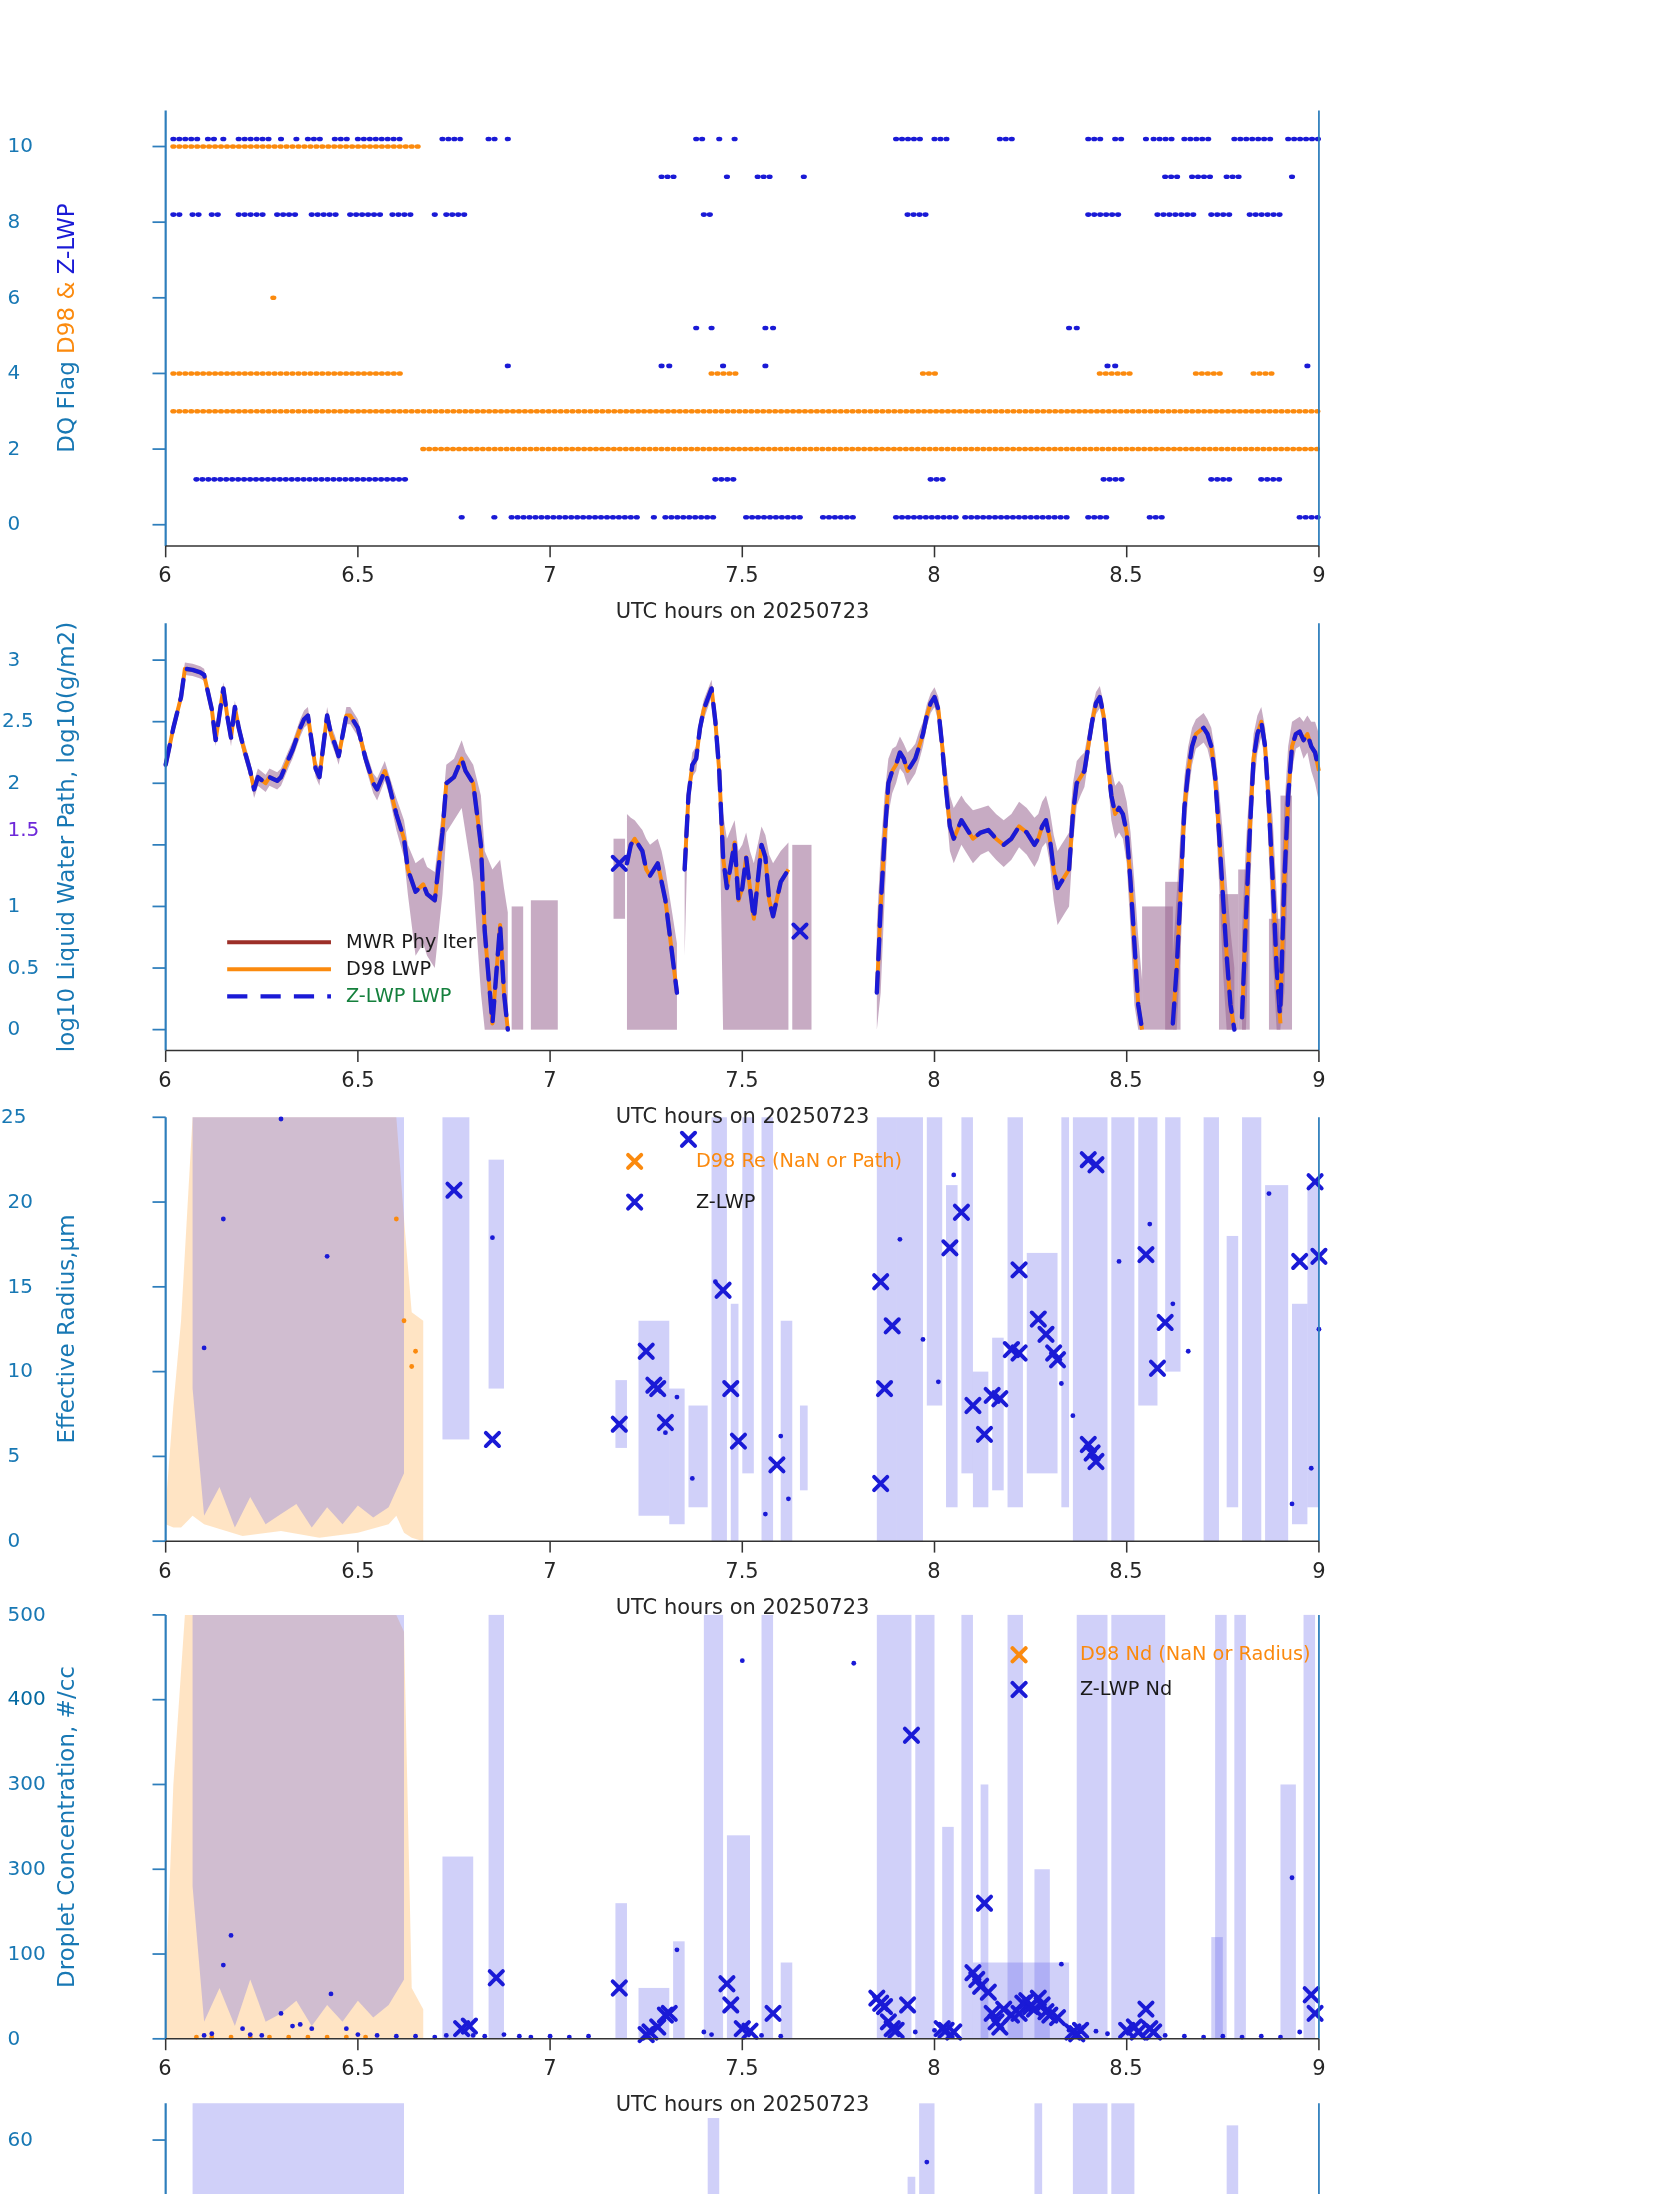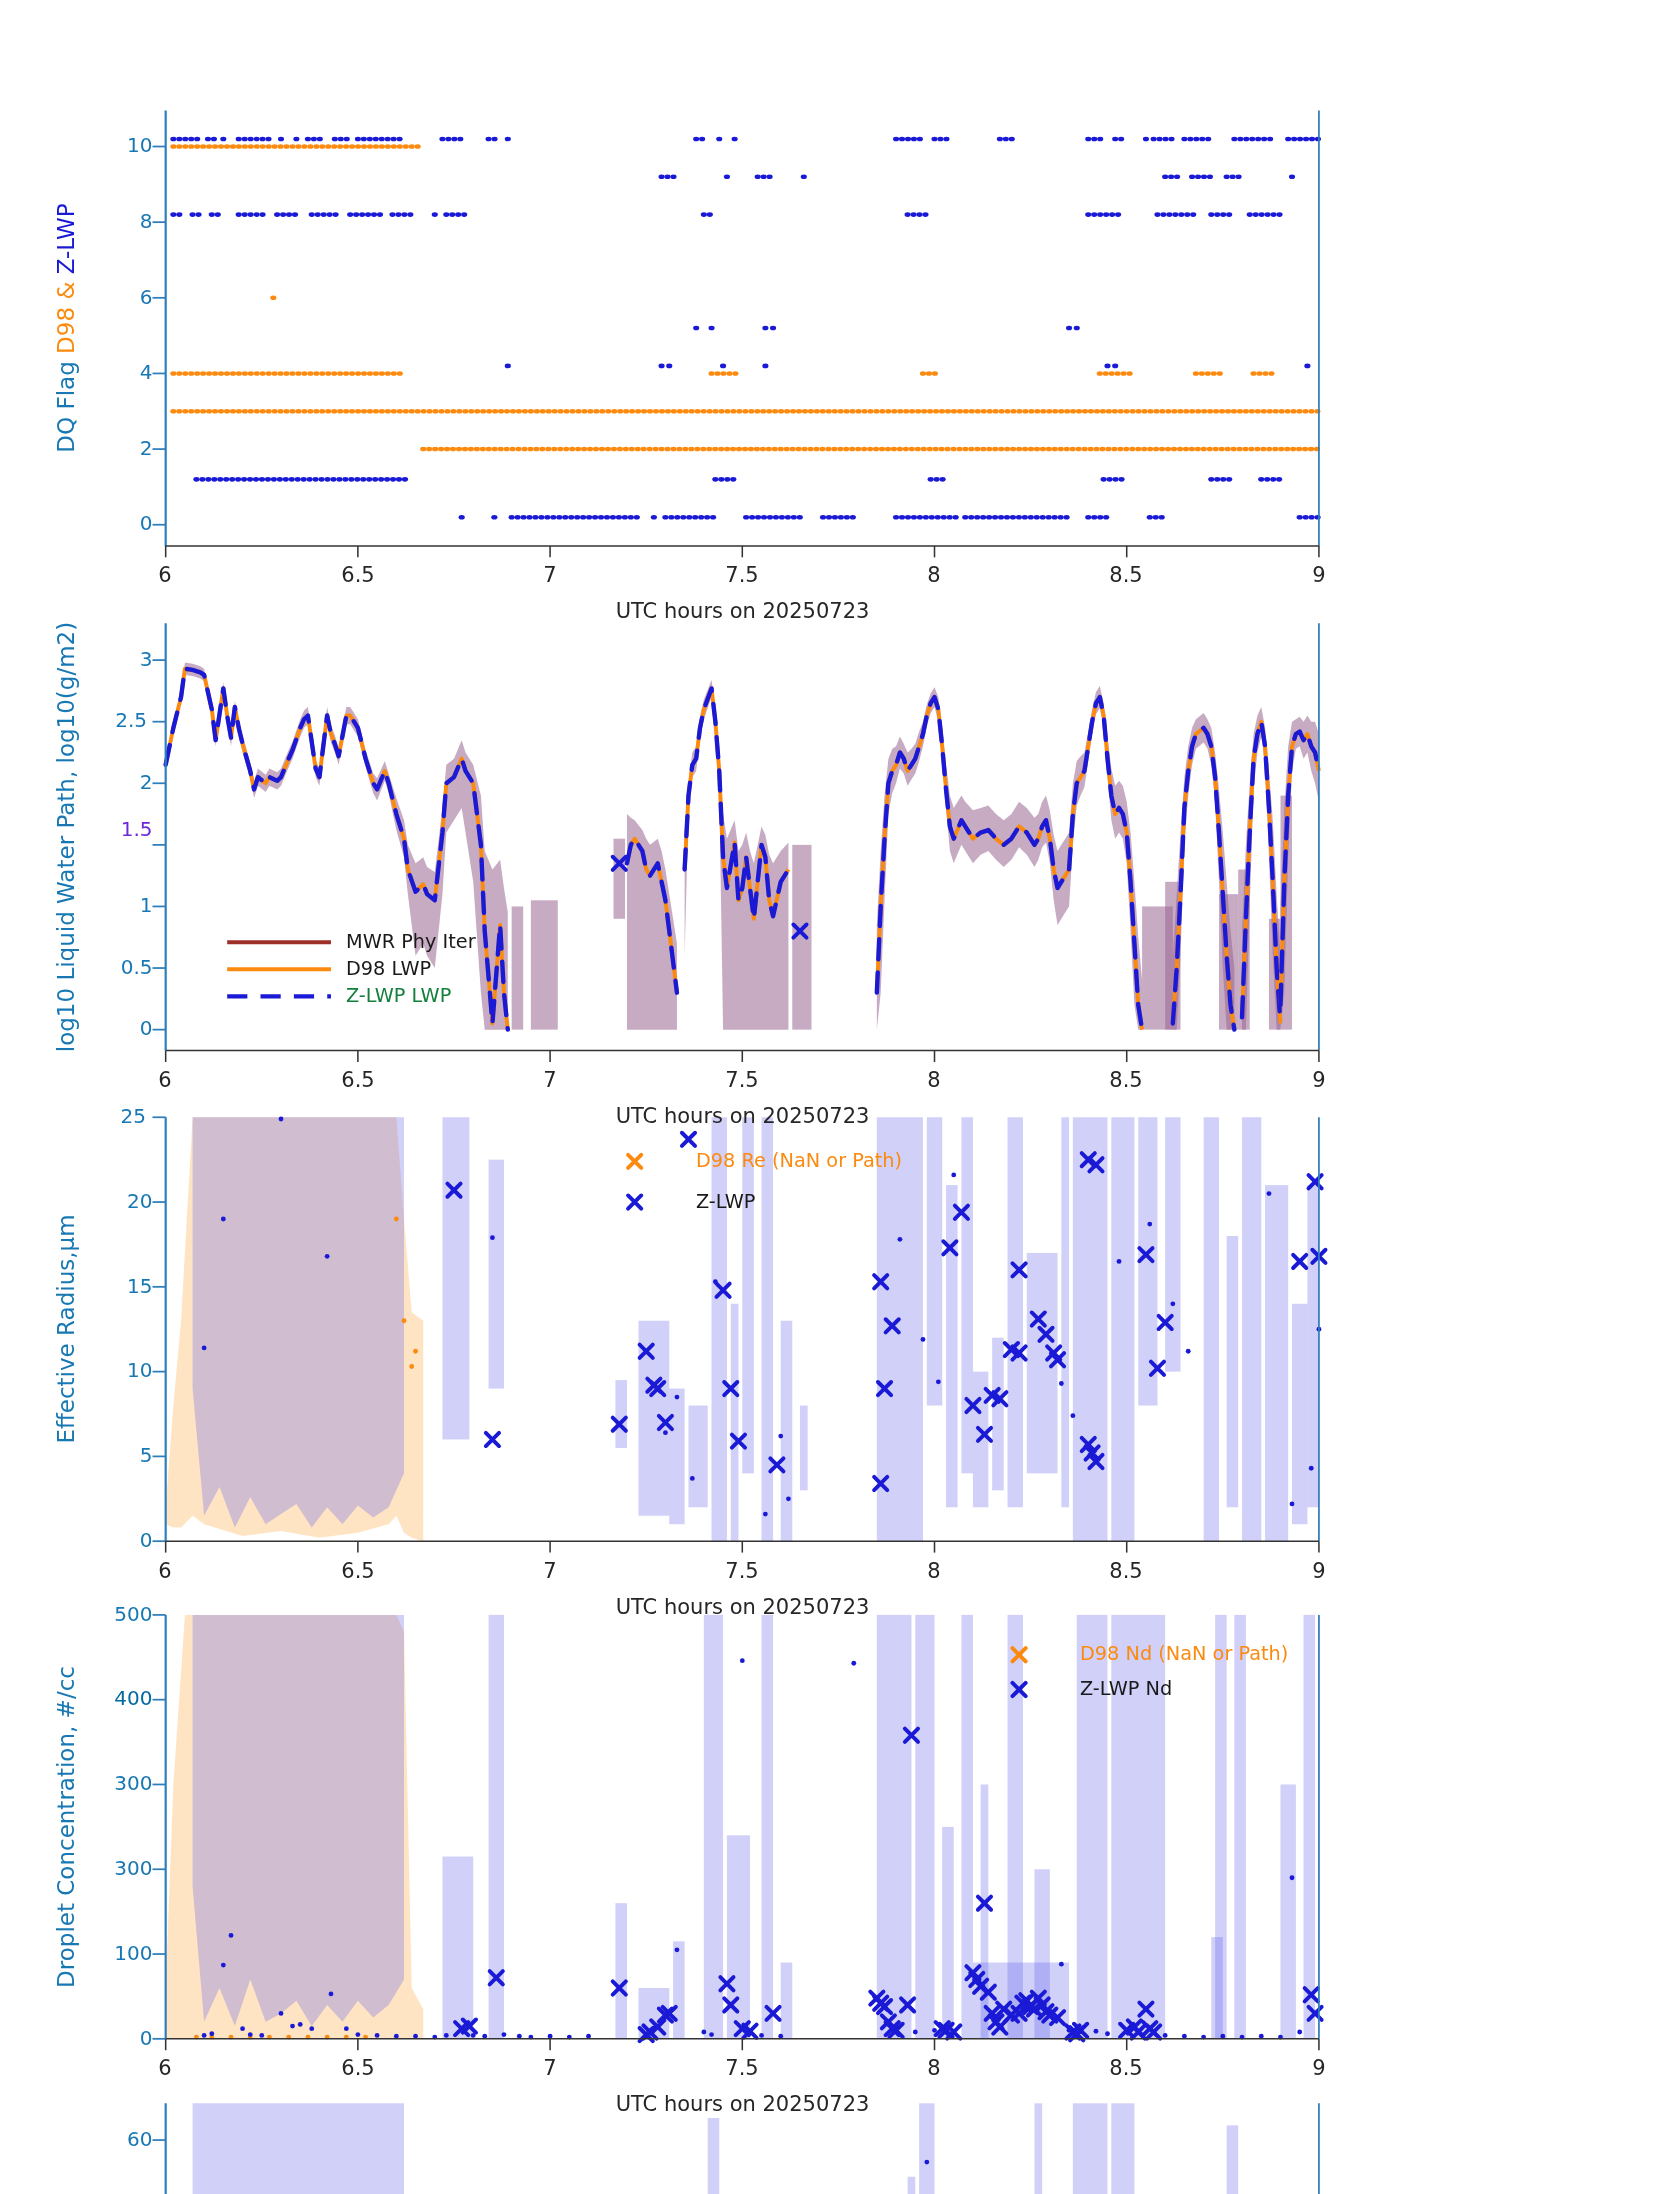--- a/index.html
+++ b/index.html
@@ -1,19 +1,19 @@
 <!DOCTYPE html>
 <html style="font-size:7px"><head>
 <meta charset="utf-8">
 <style>
   html,body{margin:0;padding:0;background:#fff;}
   .fig{position:relative;width:1679px;height:2633px;background:#ffffff;font-family:"DejaVu Sans",sans-serif;overflow:hidden;}
   .fig svg{position:absolute;left:0;top:0;}
   .lbl{position:absolute;line-height:1.15;white-space:nowrap;}
-  .ytick{font-size:20px;text-align:right;width:145px;}
+  .ytick{font-size:20px;text-align:left;width:145px;}
   .xtick{font-size:21px;text-align:center;width:70px;color:#262626;}
   .xlab{font-size:21px;text-align:center;width:439px;color:#262626;}
   .ylab{font-size:23px;transform-origin:center center;transform:translate(-50%,-50%) rotate(-90deg);}
   .legtxt{font-size:19.3px;}
 </style>
 </head>
 <body>
 
 <div class="fig" id="fig">
     <svg width="1679" height="2633" viewBox="0 0 3825 6000">
@@ -1452,17 +1452,17 @@
     <div class="lbl ytick" style="left:7.5px;top:1603px;color:#1878b4">500</div>
     <div class="lbl xtick" style="left:130px;top:2056px;">6</div>
     <div class="lbl xtick" style="left:323px;top:2056px;">6.5</div>
     <div class="lbl xtick" style="left:515px;top:2056px;">7</div>
     <div class="lbl xtick" style="left:707px;top:2056px;">7.5</div>
     <div class="lbl xtick" style="left:899px;top:2056px;">8</div>
     <div class="lbl xtick" style="left:1091px;top:2056px;">8.5</div>
     <div class="lbl xtick" style="left:1284px;top:2056px;">9</div>
     <div class="lbl xlab" style="left:523px;top:2092px;">UTC hours on 20250723</div>
     <div class="lbl ylab" style="left:66px;top:1827px;"><span style="color:#1878b4">Droplet Concentration, #/cc</span></div>
-    <div class="lbl legtxt" style="left:1080px;top:1643px;color:#fb8a0e">D98 Nd (NaN or Path)</div>
+    <div class="lbl legtxt" style="left:1080px;top:1643px;color:#fb8a0e">D98 Nd (NaN or Radius)</div>
     <div class="lbl legtxt" style="left:1080px;top:1678px;color:#1a1a1a">Z-LWP Nd</div>
     <div class="lbl ytick" style="left:7.5px;top:2128px;color:#1878b4">60</div>
   </div>
 
 
 </body></html>

